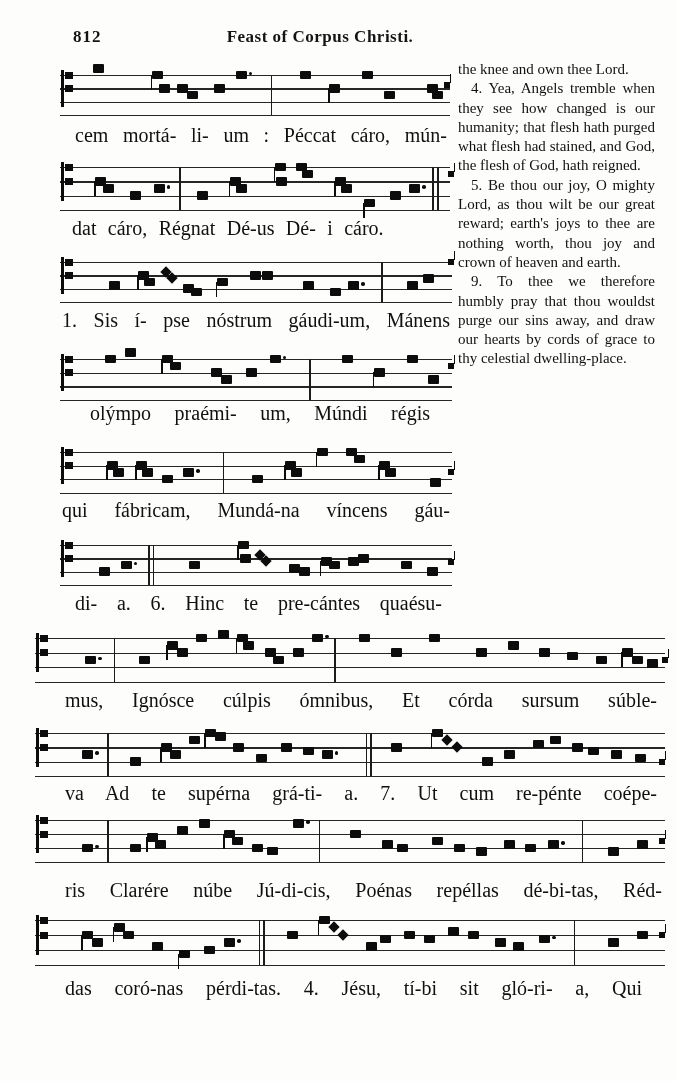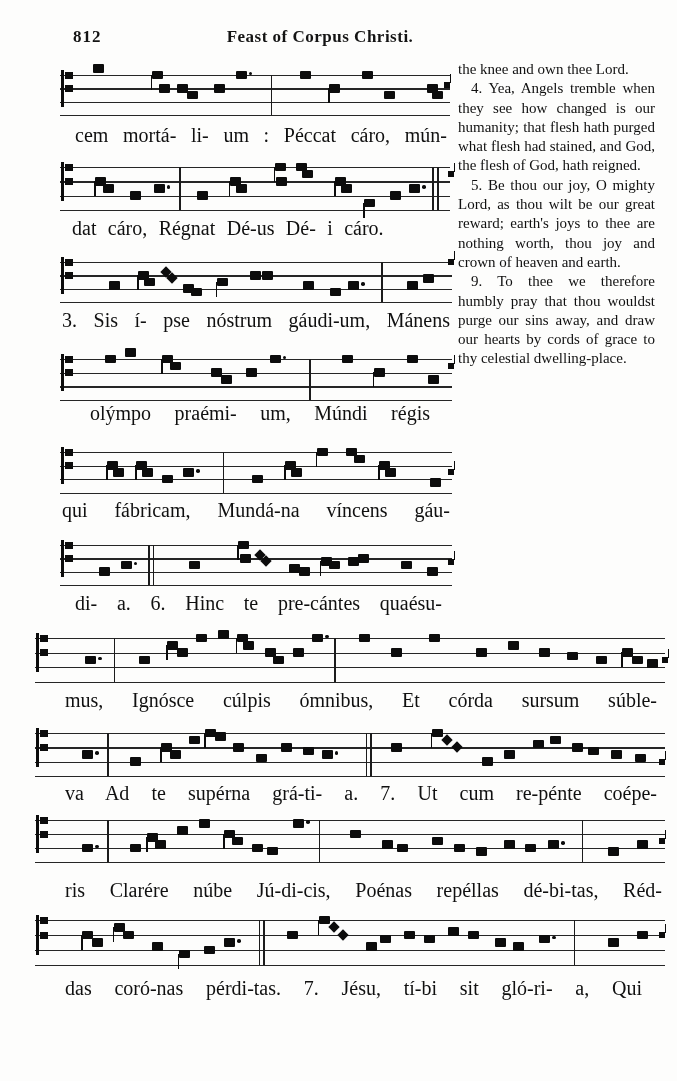--- a/index.html
+++ b/index.html
@@ -384,28 +384,28 @@
       <div class="note" style="left: 601.65px; top: 24.8px;"></div>
       <div class="bar" style="left: 538.65px; top: 14px; height: 45px;"></div>
       <div class="bar" style="left: 223.65px; top: 14px; height: 45px;"></div>
       <div class="bar" style="left: 228.15px; top: 14px; height: 45px;"></div>
       <div class="custos" style="left: 623.7px; top: 26px;"></div>
       <div class="custos-up" style="left: 629.7px; top: 18px;"></div>
     </div>
 
   <div class="lyric j" style="left: 75px; top: 124px; width: 372px;">cem mortá- li- um : Péccat cáro, mún-</div>
   <div class="lyric ws" style="left: 72px; top: 217px; width: 300px;">dat cáro, Régnat Dé-us Dé- i cáro.</div>
-  <div class="lyric j" style="left: 62px; top: 309px; width: 388px;">3. Sis í- pse nóstrum gáudi-um, Mánens</div>
+  <div class="lyric j" style="left: 62px; top: 309px; width: 388px;">1. Sis í- pse nóstrum gáudi-um, Mánens</div>
   <div class="lyric j" style="left: 82px; top: 402px; width: 340px; margin-left: 8px;">olýmpo praémi- um, Múndi régis</div>
   <div class="lyric j" style="left: 62px; top: 499px; width: 388px;">qui fábricam, Mundá-na víncens gáu-</div>
   <div class="lyric j" style="left: 75px; top: 592px; width: 367px;">di- a. 6. Hinc te  pre-cántes quaésu-</div>
   <div class="lyric j" style="left: 65px; top: 689px; width: 592px;">mus, Ignósce cúlpis ómnibus, Et córda sursum súble-</div>
   <div class="lyric j" style="left: 65px; top: 782px; width: 592px;">va  Ad te supérna grá-ti- a. 7. Ut cum re-pénte coépe-</div>
   <div class="lyric j" style="left: 65px; top: 879px; width: 597px;">ris Clarére núbe Jú-di-cis, Poénas repéllas dé-bi-tas, Réd-</div>
-  <div class="lyric j" style="left: 65px; top: 977px; width: 577px;">das coró-nas pérdi-tas. 7. Jésu, tí-bi sit gló-ri- a, Qui</div>
+  <div class="lyric j" style="left: 65px; top: 977px; width: 577px;">das coró-nas pérdi-tas. 4. Jésu, tí-bi sit gló-ri- a, Qui</div>
 
   <div class="trans">
     <p class="first">the knee and own thee Lord.</p>
     <p>4. Yea, Angels tremble when they see how changed is our humanity; that flesh hath purged what flesh had stained, and God, the flesh of God, hath reigned.</p>
     <p>5. Be thou our joy, O mighty Lord, as thou wilt be our great reward; earth's joys to thee are nothing worth, thou joy and crown of heaven and earth.</p>
     <p>9. To thee we therefore humbly pray that thou wouldst purge our sins away, and draw our hearts by cords of grace to thy celestial dwelling-place.</p>
   </div>
 </div>
 
 </body></html>

